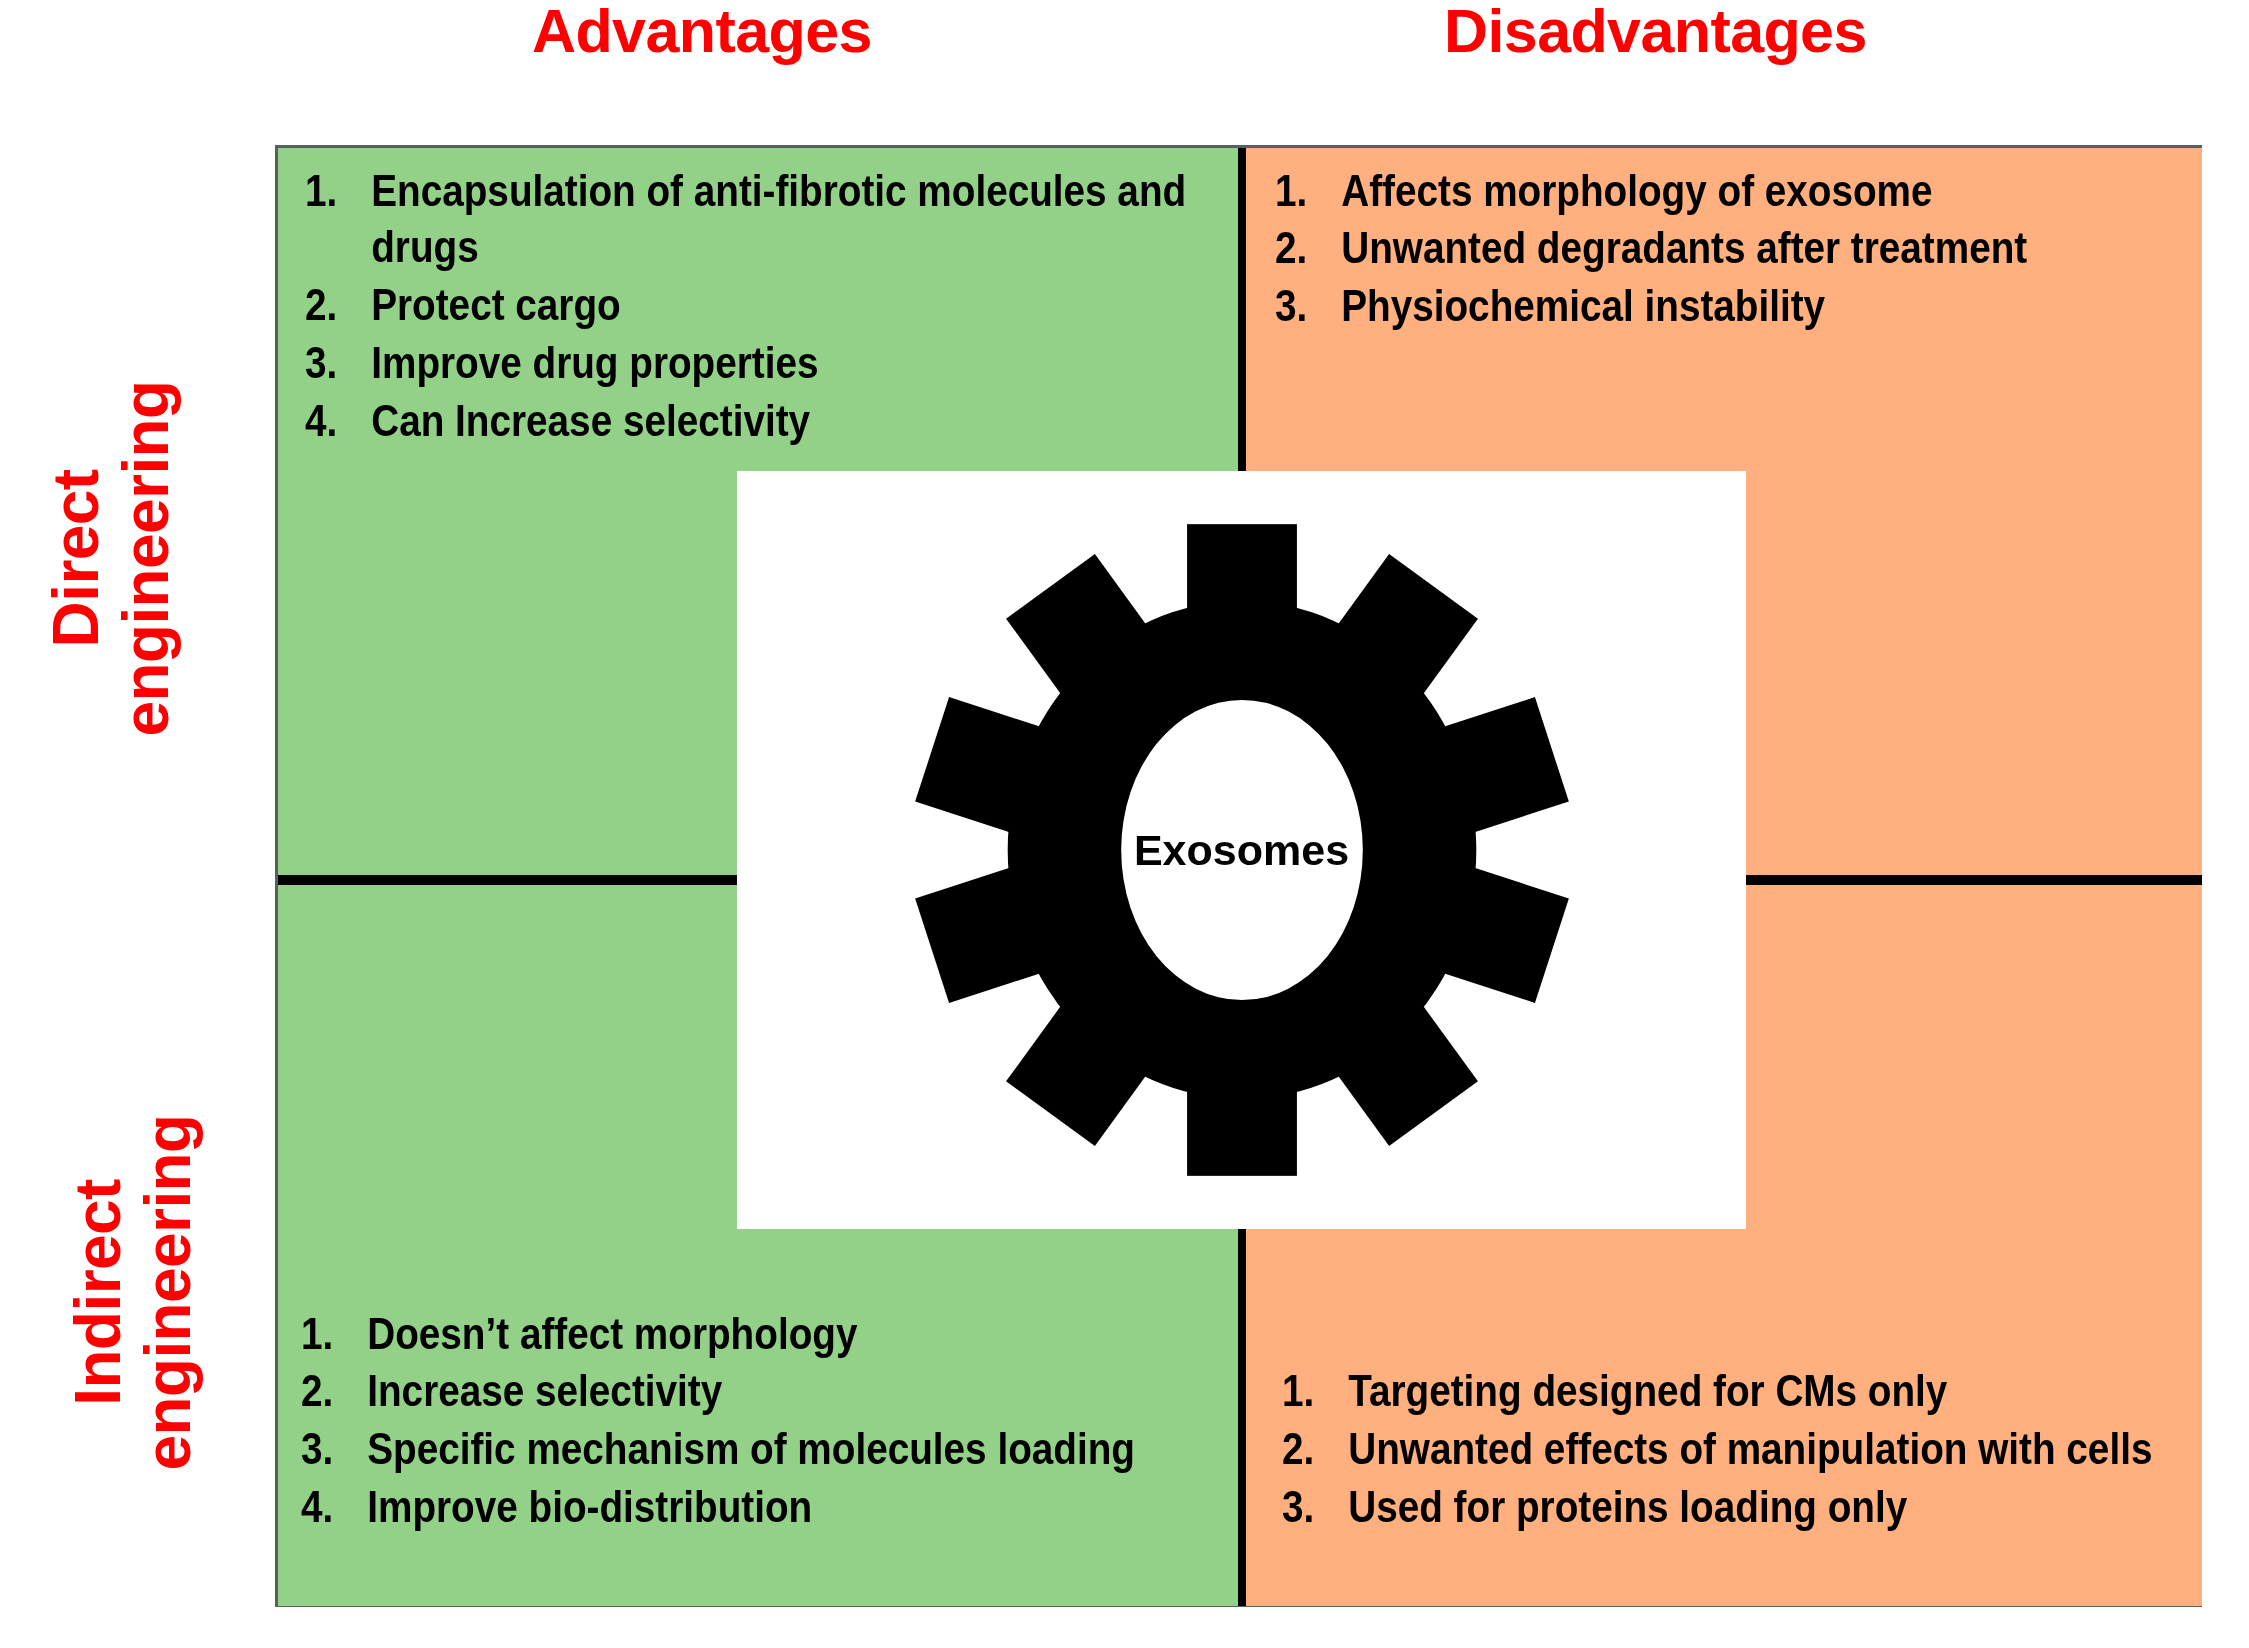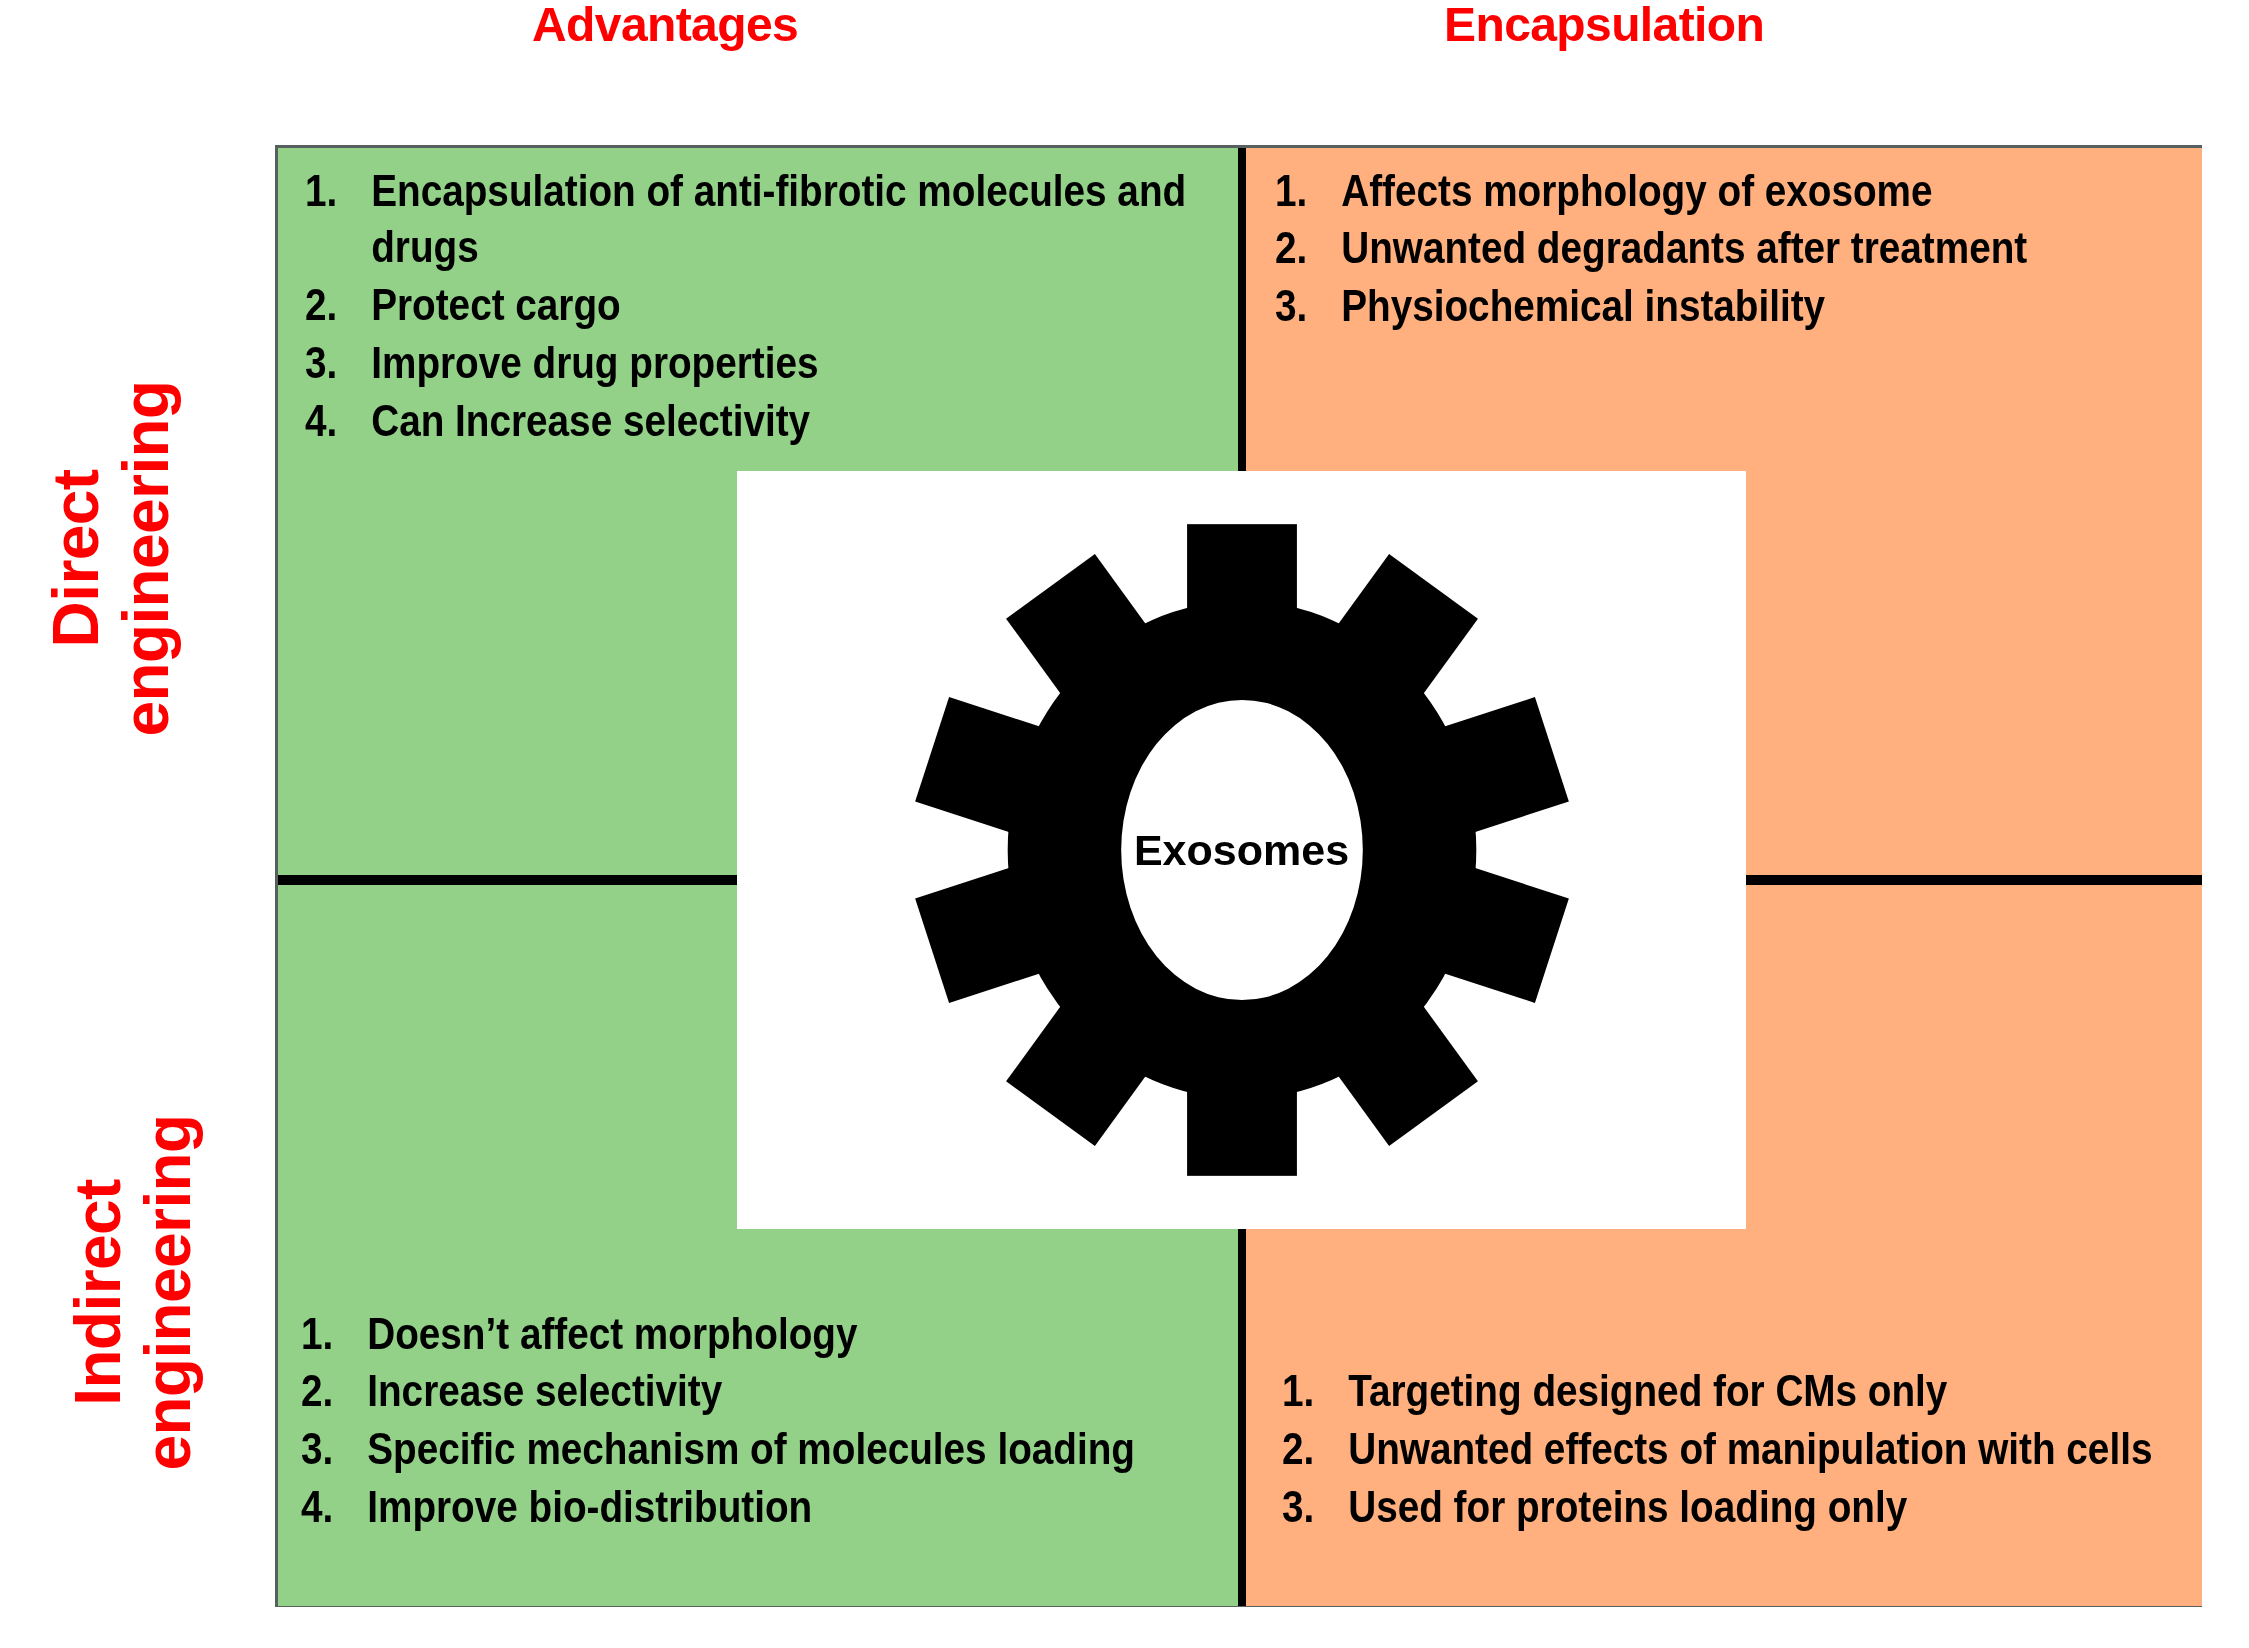--- a/index.html
+++ b/index.html
@@ -2,21 +2,21 @@
 <html style="font-size:9.7px"><head>
 <meta charset="utf-8">
 <style>
   html,body{margin:0;padding:0;background:#ffffff;}
   body{width:2250px;height:1648px;position:relative;overflow:hidden;
        font-family:"Liberation Sans",sans-serif;}
 
   
   .col-header{
     position:absolute;top:1.2px;
-    color:#ff0000;font-weight:bold;font-size:48px;line-height:1.0;
+    color:#ff0000;font-weight:bold;font-size:61px;line-height:1.0;
     letter-spacing:-0.6px;white-space:nowrap;
   }
   #hdr-adv{left:532px;}
   #hdr-dis{left:1444px;}
 
   
   .row-label{
     position:absolute;
     color:#ff0000;font-weight:bold;font-size:64px;line-height:1.08;
     transform-origin:50% 50%;
@@ -80,21 +80,21 @@
     transform:translateY(-50%);
     text-align:center;color:#000;font-weight:bold;font-size:43px;
     pointer-events:none;
   }
 </style>
 </head>
 <body>
 
 <div class="col-header" id="hdr-adv">Advantages</div>
 
-<div class="col-header" id="hdr-dis">Encapsulation</div>
+<div class="col-header" id="hdr-dis">Disadvantages</div>
 
 <div class="row-label" id="lbl-direct">Direct
 engineering</div>
 
 <div class="row-label" id="lbl-indirect">Indirect
 engineering</div>
 
 <div id="matrix">
 
   <div class="quad q-green" id="q-tl">

